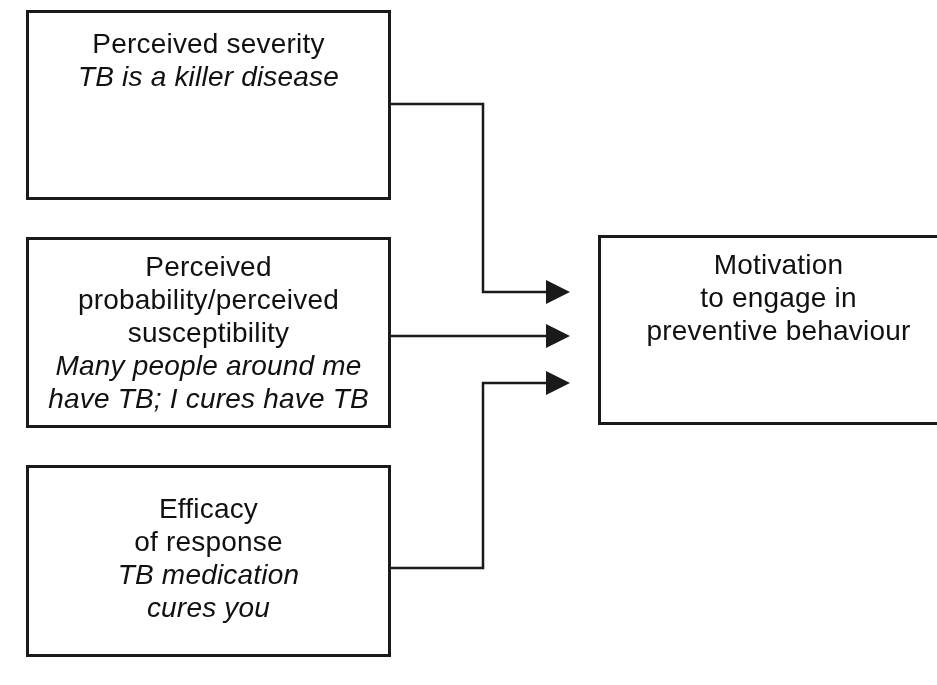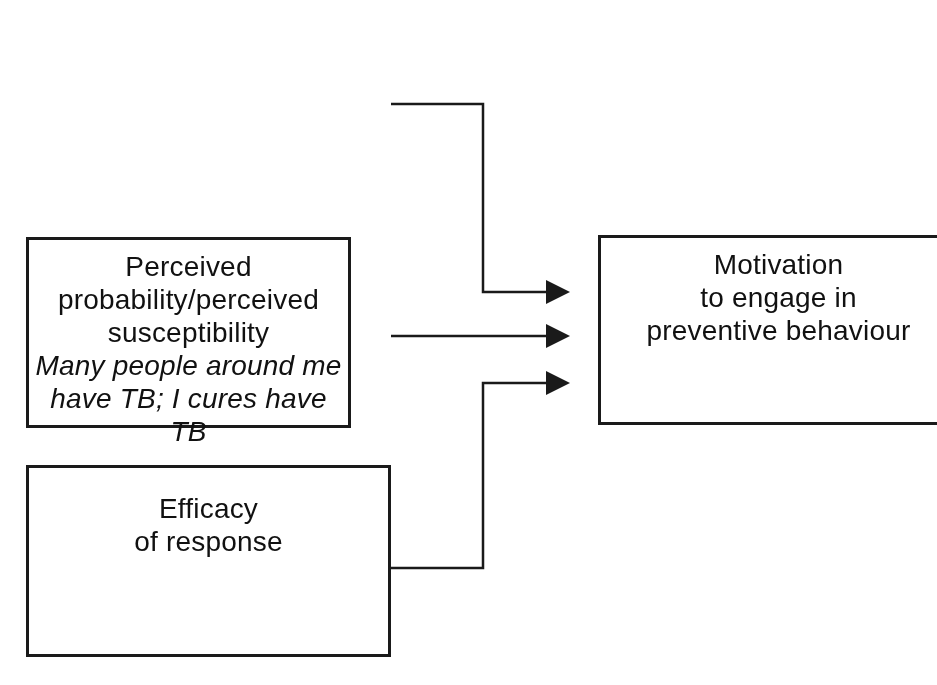--- a/index.html
+++ b/index.html
@@ -26,21 +26,21 @@
     color: var(--text);
     text-align: center;
     font-size: 28px;
     line-height: 33px;
     letter-spacing: 0.2px;
   }
   .box-title { white-space: pre-line; }
   .box-example { white-space: pre-line; font-style: italic; }
 
   #box-severity      { left: 26px;  top: 10px;  width: 365px; height: 190px; padding-top: 14px; }
-  #box-susceptibility{ left: 26px;  top: 237px; width: 325px; height: 191px; padding-top: 10px; }
+  #box-susceptibility{ left: 26px;  top: 237px; width: 365px; height: 191px; padding-top: 10px; }
   #box-efficacy      { left: 26px;  top: 465px; width: 365px; height: 192px; padding-top: 24px; }
   #box-motivation    { left: 570px; top: 235px; width: 361px; height: 190px; padding-top: 10px; margin-left: 28px; }
 
   svg.connectors {
     position: absolute;
     left: 0; top: 0;
     width: 937px; height: 685px;
     pointer-events: none;
   }
   svg.connectors polyline, svg.connectors line {
@@ -51,32 +51,38 @@
   svg.connectors polygon {
     fill: var(--line);
     stroke: none;
   }
 </style>
 </head>
 <body>
 
 <div class="canvas">
 
+  <div class="box" id="box-severity">
+    <div class="box-title">Perceived severity</div>
+    <div class="box-example">TB is a killer disease</div>
+  </div>
 
   <div class="box" id="box-susceptibility">
     <div class="box-title">Perceived
 probability/perceived
 susceptibility</div>
     <div class="box-example">Many people around me
 have TB; I cures have TB</div>
   </div>
 
   <div class="box" id="box-efficacy">
     <div class="box-title">Efficacy
 of response</div>
+    <div class="box-example">TB medication
+cures you</div>
   </div>
 
   <div class="box" id="box-motivation">
     <div class="box-title">Motivation
 to engage in
 preventive behaviour</div>
   </div>
 
   <svg class="connectors" viewBox="0 0 937 685">
 

